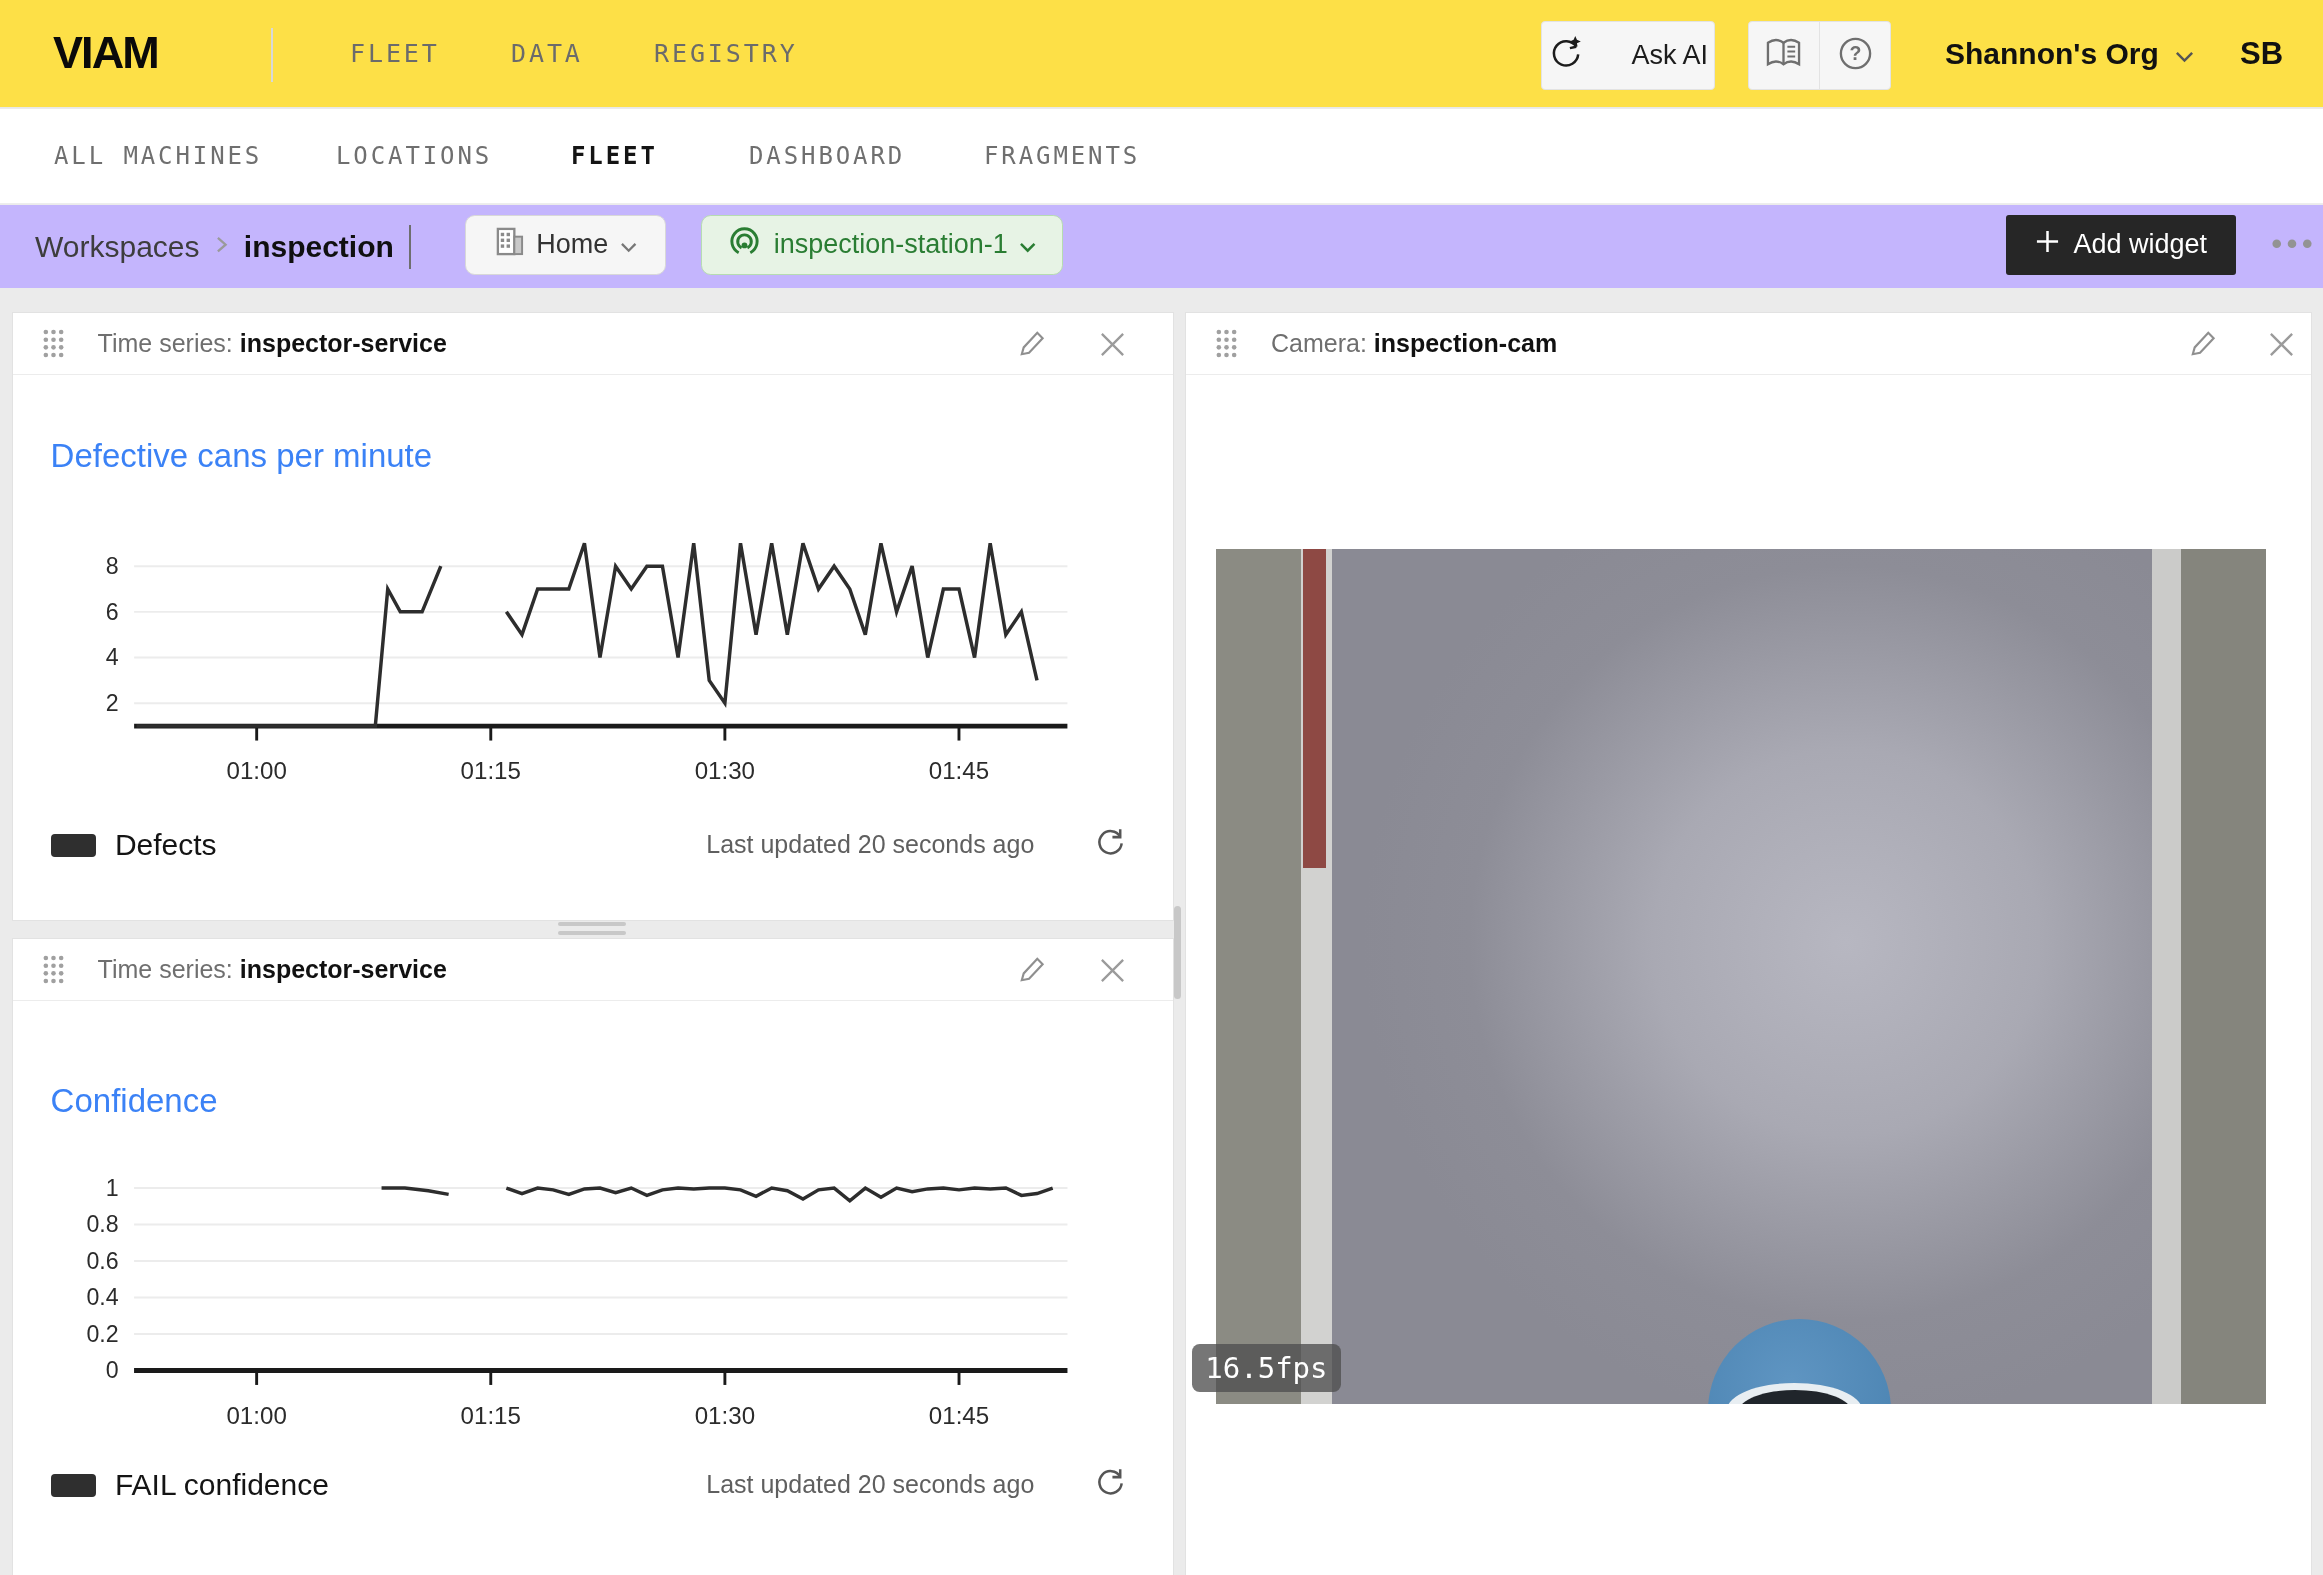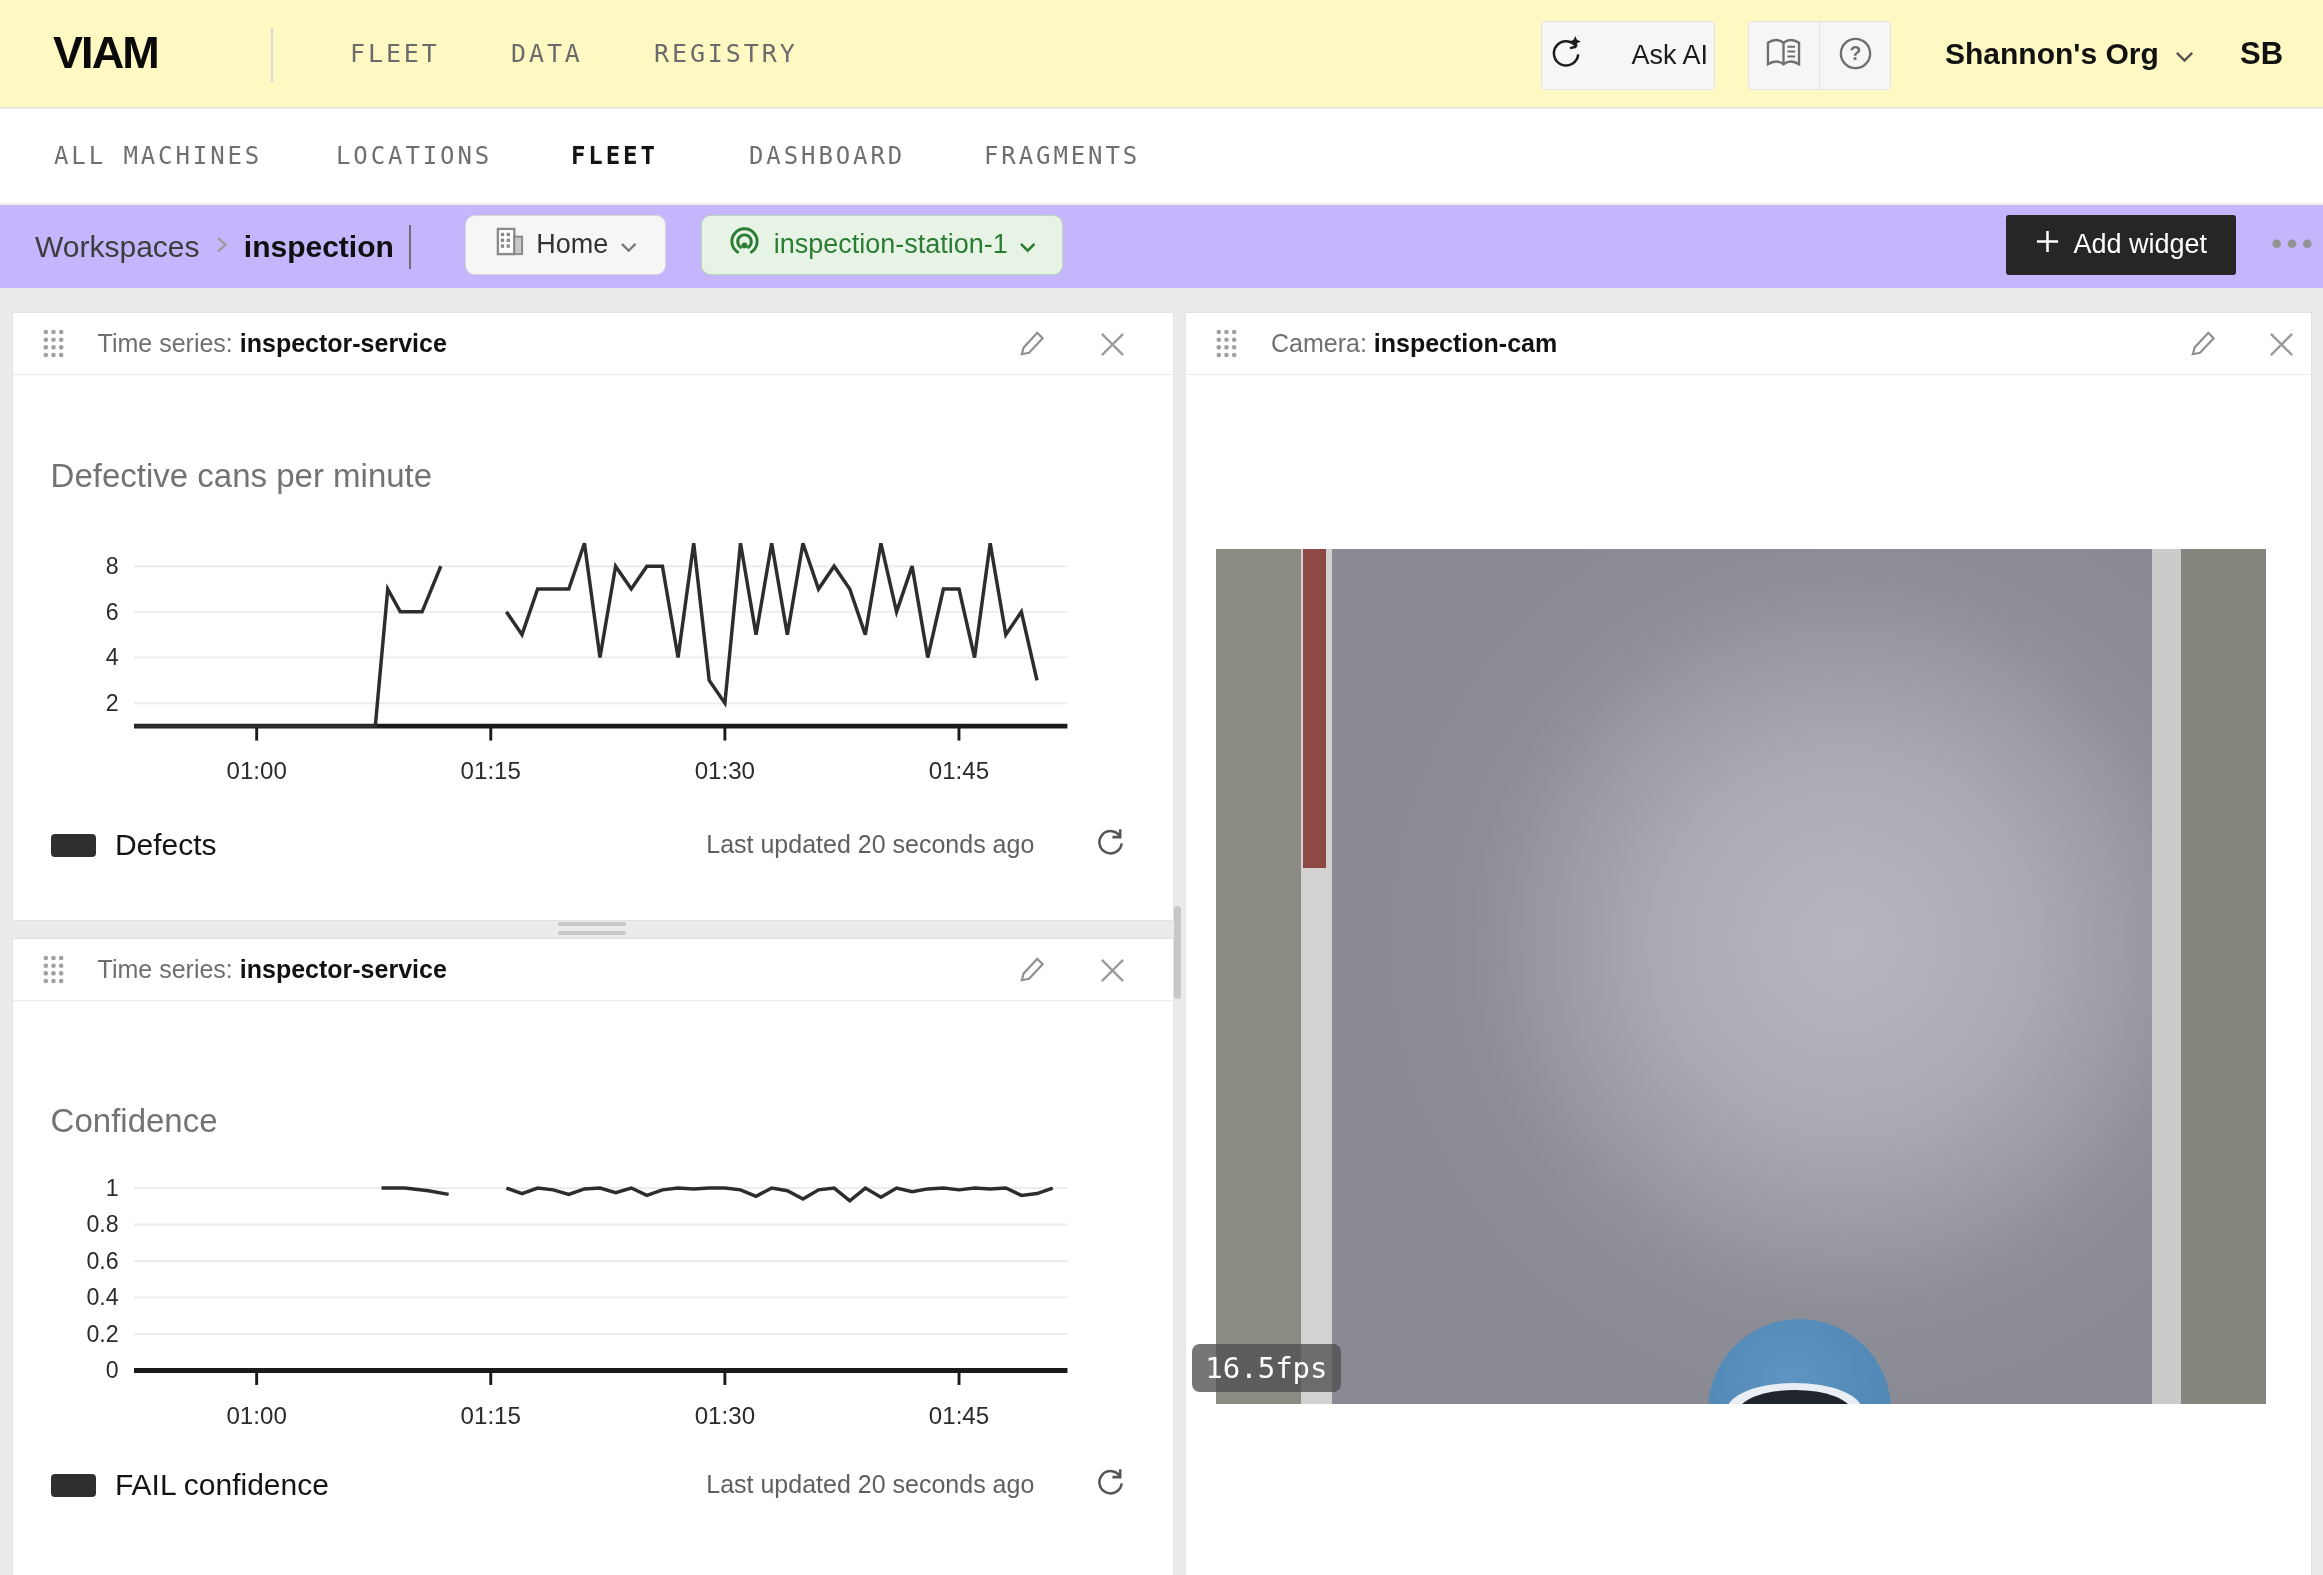--- a/index.html
+++ b/index.html
@@ -1,20 +1,20 @@
 <!DOCTYPE html>
 <html style="--accent_green_bg: #e7f3e5; --accent_green_border: #b6dcb1; --accent_green_text: #2a7d33; --add_widget_bg: #262626; --chart_line: #2d2d2d; --status_red: #8e4944; --cap_blue: #4e86b4;"><head>
 <meta charset="utf-8">
 <style>
   html,body{margin:0;padding:0;background:#ebebeb;}
   .app{position:relative;width:2323px;height:1576px;overflow:hidden;background:#ebebeb;
        font-family:"Liberation Sans",sans-serif;color:#141414;}
   .mono{font-family:"DejaVu Sans Mono",monospace;}
   
-  .topbar{position:absolute;left:0;top:0;width:2323px;height:107px;background:#fef9c3;border-bottom:1.9px solid #e8e8e8;}
+  .topbar{position:absolute;left:0;top:0;width:2323px;height:107px;background:#fde047;border-bottom:1.9px solid #e8e8e8;}
   .logo{position:absolute;left:53px;top:27px;font-size:45px;font-weight:bold;letter-spacing:-1.9px;color:#0a0a0a;font-stretch:condensed;}
   .logo-divider{position:absolute;left:271px;top:28px;width:1.9px;height:54px;background:#d8d8d8;}
   .topnav-link{position:absolute;top:0;height:107px;line-height:107px;font-size:25px;letter-spacing:2.9px;color:#6b6b6b;cursor:pointer;}
   .askai{position:absolute;left:1541px;top:21px;width:174px;height:69px;background:#f6f6f6;border:1.9px solid #e3e3e3;border-radius:3.9px;
          display:flex;align-items:center;justify-content:space-between;gap:11.6px;font-size:27px;color:#1c1c1c;box-sizing:border-box;cursor:pointer;}
   .icon-group{position:absolute;left:1748px;top:21px;width:143px;height:69px;background:#f6f6f6;border:1.9px solid #e3e3e3;border-radius:3.9px;
          display:flex;box-sizing:border-box;}
   .icon-cell{flex:1;display:flex;align-items:center;justify-content:center;cursor:pointer;}
   .icon-group .vdiv{width:1.9px;background:#e3e3e3;}
   .org{position:absolute;left:1945px;top:0;height:107px;display:flex;align-items:center;gap:15.4px;font-size:30px;font-weight:bold;color:#111;cursor:pointer;}
@@ -39,21 +39,21 @@
   
   .card{position:absolute;background:#fff;border:1.9px solid #e2e2e2;box-sizing:border-box;}
   .card-ts1{left:11.6px;top:312px;width:1162px;height:609px;}
   .card-ts2{left:11.6px;top:938px;width:1162px;height:639px;}
   .card-cam{left:1185px;top:312px;width:1127px;height:1265px;}
   .whead{position:absolute;left:0;top:0;right:0;height:61px;border-bottom:1.9px solid #ececec;}
   .grip{position:absolute;left:29px;top:14.5px;cursor:grab;}
   .wtitle{position:absolute;left:85px;top:0;height:61px;line-height:61px;font-size:25px;color:#6f6f6f;white-space:nowrap;}
   .wtitle b{color:#111;font-weight:bold;}
   .hicon{position:absolute;top:13.5px;width:35px;height:35px;display:flex;align-items:center;justify-content:center;cursor:pointer;}
-  .chart-title{position:absolute;left:38px;font-size:33px;font-weight:500;color:#737373;margin-top:20px;}
+  .chart-title{position:absolute;left:38px;font-size:33px;font-weight:500;color:#3b82f6;}
   .chartsvg{position:absolute;left:0;top:0;}
   .chartsvg text{font-family:"Liberation Sans",sans-serif;font-size:24px;fill:#2b2b2b;}
   .chartsvg text.ytick{text-anchor:end;}
   .chartsvg text.xtick{text-anchor:middle;font-size:25px;}
   .legend{position:absolute;left:38px;display:flex;align-items:center;gap:19.3px;}
   .swatch{width:45px;height:23px;border-radius:3.9px;background:#2f2f2f;}
   .legend-label{font-size:30px;color:#141414;}
   .updated{position:absolute;right:46px;display:flex;align-items:center;gap:19.3px;}
   .updated span{font-size:25px;color:#5f5f5f;margin-left:40px;}
   

